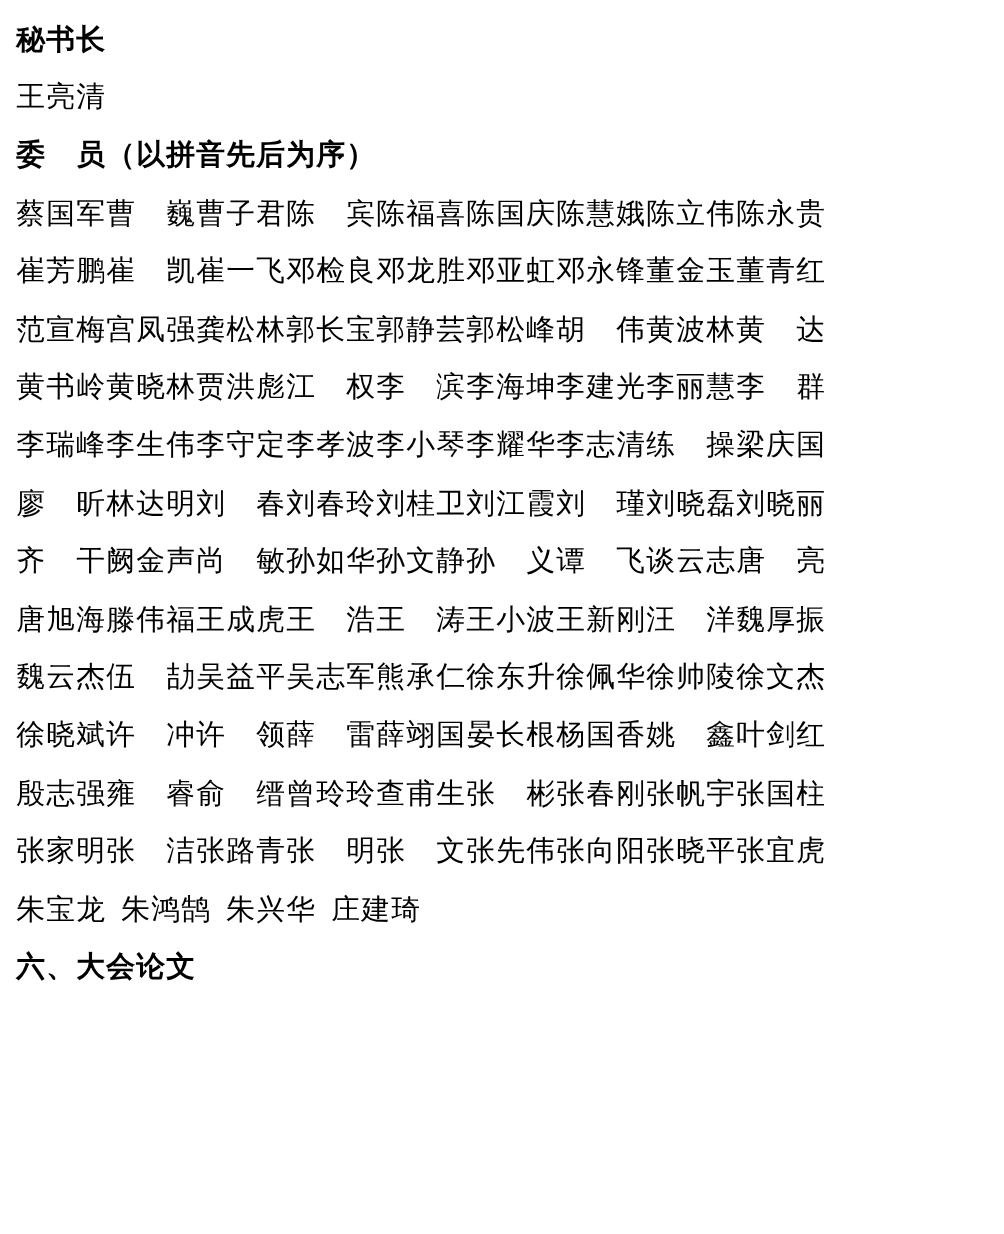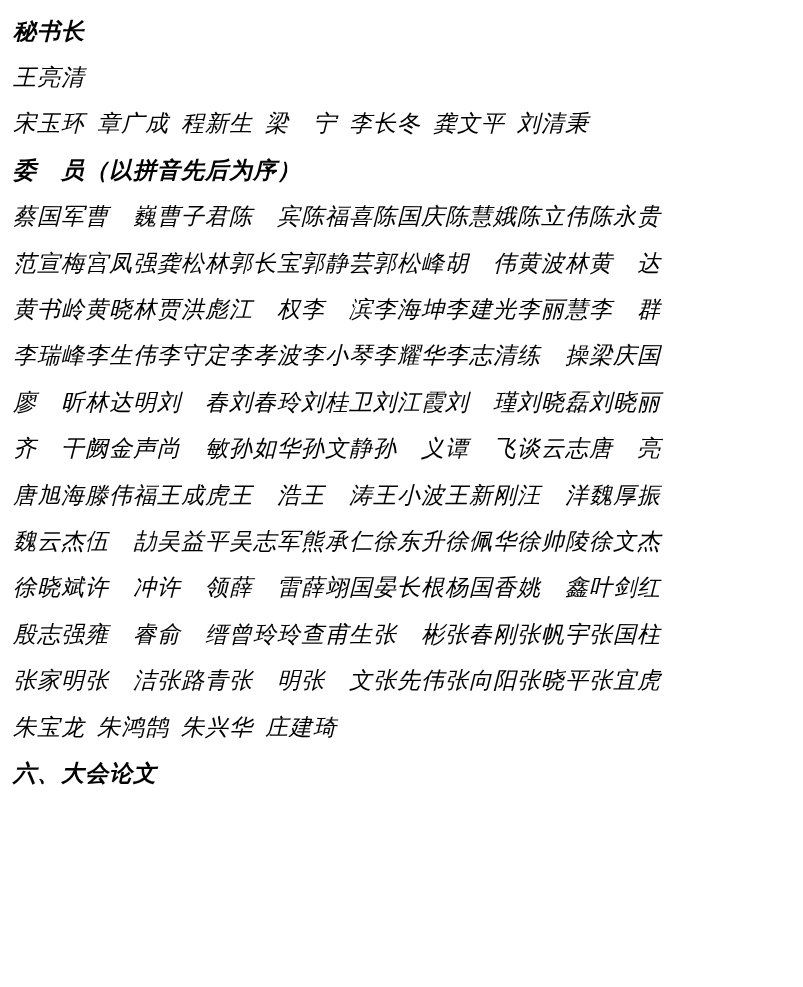--- a/index.html
+++ b/index.html
@@ -8,21 +8,20 @@
     background: #ffffff;
   }
   body {
     width: 803px;
     height: 987px;
     overflow: hidden;
     font-family: "Liberation Serif", "DejaVu Serif", serif;
   }
   .doc {
     padding: 8px 14px 0 13px;
-    font-style: italic;
   }
   .line {
     height: 46.4px;
     display: flex;
     align-items: center;
     font-size: 23px;
     color: #000000;
     letter-spacing: 1px;
   }
   .heading {
@@ -46,45 +45,47 @@
 
 <div class="doc">
 
   <div class="line heading">秘书长</div>
 
   <div class="line name-row left">
       <span class="name">王亮清</span>
     </div>
 
 
-  <div class="line name-row left">
-      <span class="name">宋玉环</span>
-      <span class="name">章广成</span>
-      <span class="name">程新生</span>
-      <span class="name">梁　宁</span>
-      <span class="name">李长冬</span>
-      <span class="name">龚文平</span>
-      <span class="name">刘清秉</span>
-    </div>
 
   <div class="line heading">委　员（以拼音先后为序）</div>
 
   <div id="member-list">
       <div class="line name-row justify">
         <span class="name">蔡国军</span>
         <span class="name">曹　巍</span>
         <span class="name">曹子君</span>
         <span class="name">陈　宾</span>
         <span class="name">陈福喜</span>
         <span class="name">陈国庆</span>
         <span class="name">陈慧娥</span>
         <span class="name">陈立伟</span>
         <span class="name">陈永贵</span>
       </div>
       <div class="line name-row justify">
+        <span class="name">崔芳鹏</span>
+        <span class="name">崔　凯</span>
+        <span class="name">崔一飞</span>
+        <span class="name">邓检良</span>
+        <span class="name">邓龙胜</span>
+        <span class="name">邓亚虹</span>
+        <span class="name">邓永锋</span>
+        <span class="name">董金玉</span>
+        <span class="name">董青红</span>
+      </div>
+      <div class="line name-row justify">
         <span class="name">范宣梅</span>
         <span class="name">宫凤强</span>
         <span class="name">龚松林</span>
         <span class="name">郭长宝</span>
         <span class="name">郭静芸</span>
         <span class="name">郭松峰</span>
         <span class="name">胡　伟</span>
         <span class="name">黄波林</span>
         <span class="name">黄　达</span>
       </div>

